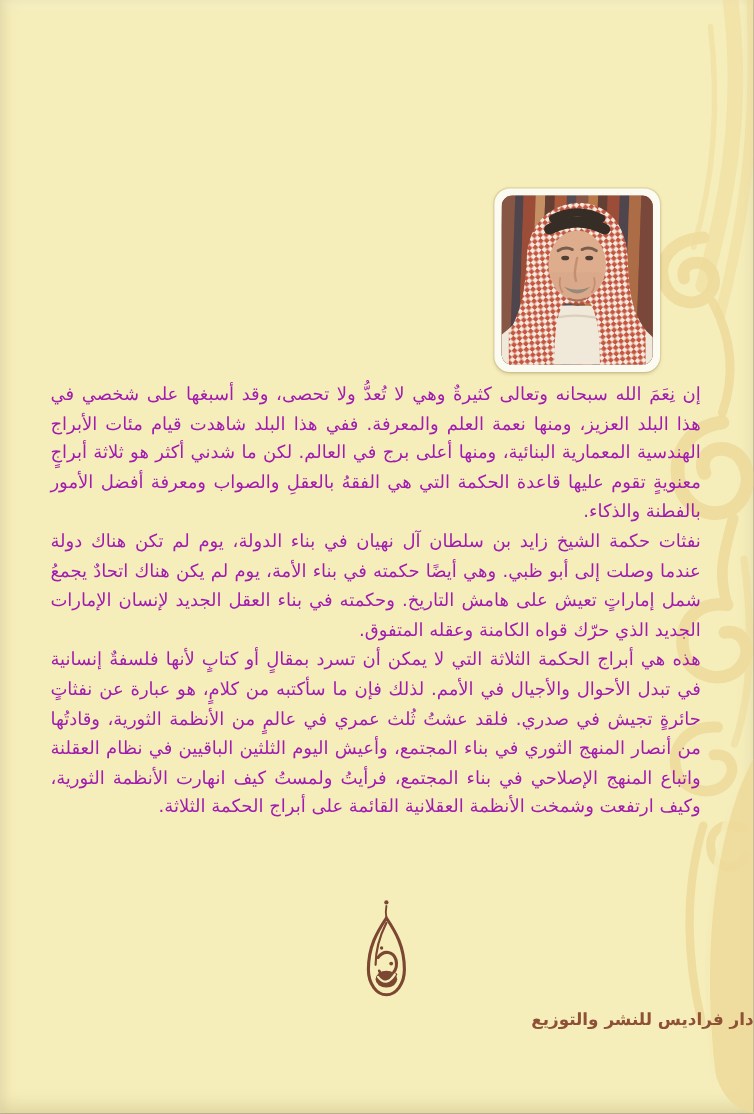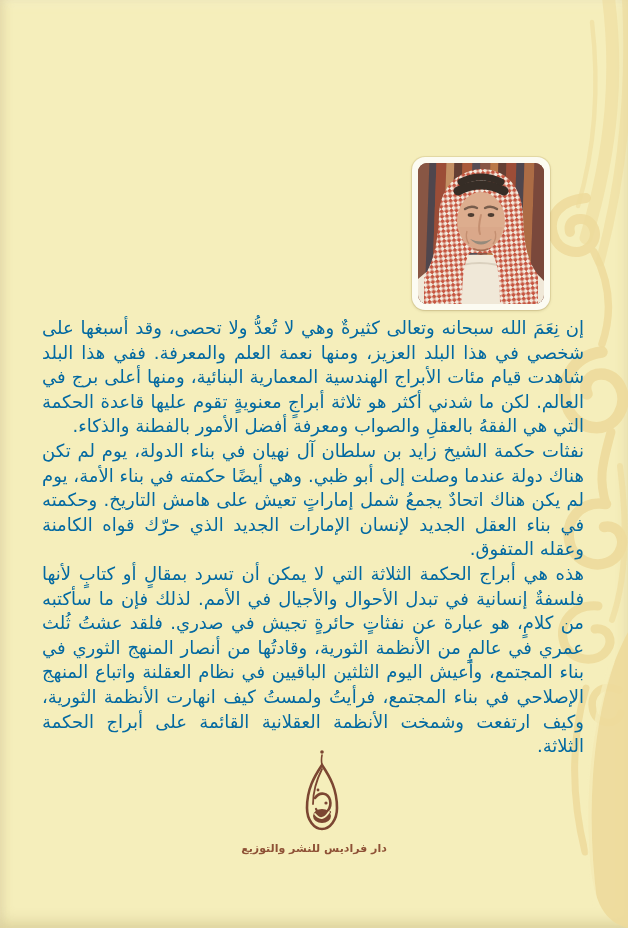--- a/index.html
+++ b/index.html
@@ -23,36 +23,36 @@
   .photo-frame{
     position:absolute;left:412px;top:157px;width:138px;height:153px;
     background:#fcfbf2;border-radius:13px;
     box-shadow:0 1px 3px rgba(120,95,40,.25), 0 0 0 1px rgba(190,170,110,.25);
   }
   .photo-frame svg{position:absolute;inset:0;border-radius:13px;}
   
   .blurb{
     position:absolute;top:316px;left:42px;right:44px;
     direction:rtl;
-    color:#0369a1;
-    font-size:18px;
+    color:#a21caf;
+    font-size:15px;
     line-height:24.6px;
     text-align:justify;
   }
   .blurb p{margin:0;}
   
   .publisher-logo{
     position:absolute;left:300px;top:748px;width:44px;height:92px;
   }
   .publisher-name{
     position:absolute;left:0;right:0;top:842px;
-    text-align:center;
+    text-align:right;
     direction:rtl;
     color:#8e5136;
-    font-size:11px;
+    font-size:14px;
     font-weight:bold;
     letter-spacing:.2px;
   }
 </style>
 </head>
 <body>
 
 <div class="page">
 
   <svg class="ornament" viewBox="0 0 88 928" xmlns="http://www.w3.org/2000/svg" aria-hidden="true">

